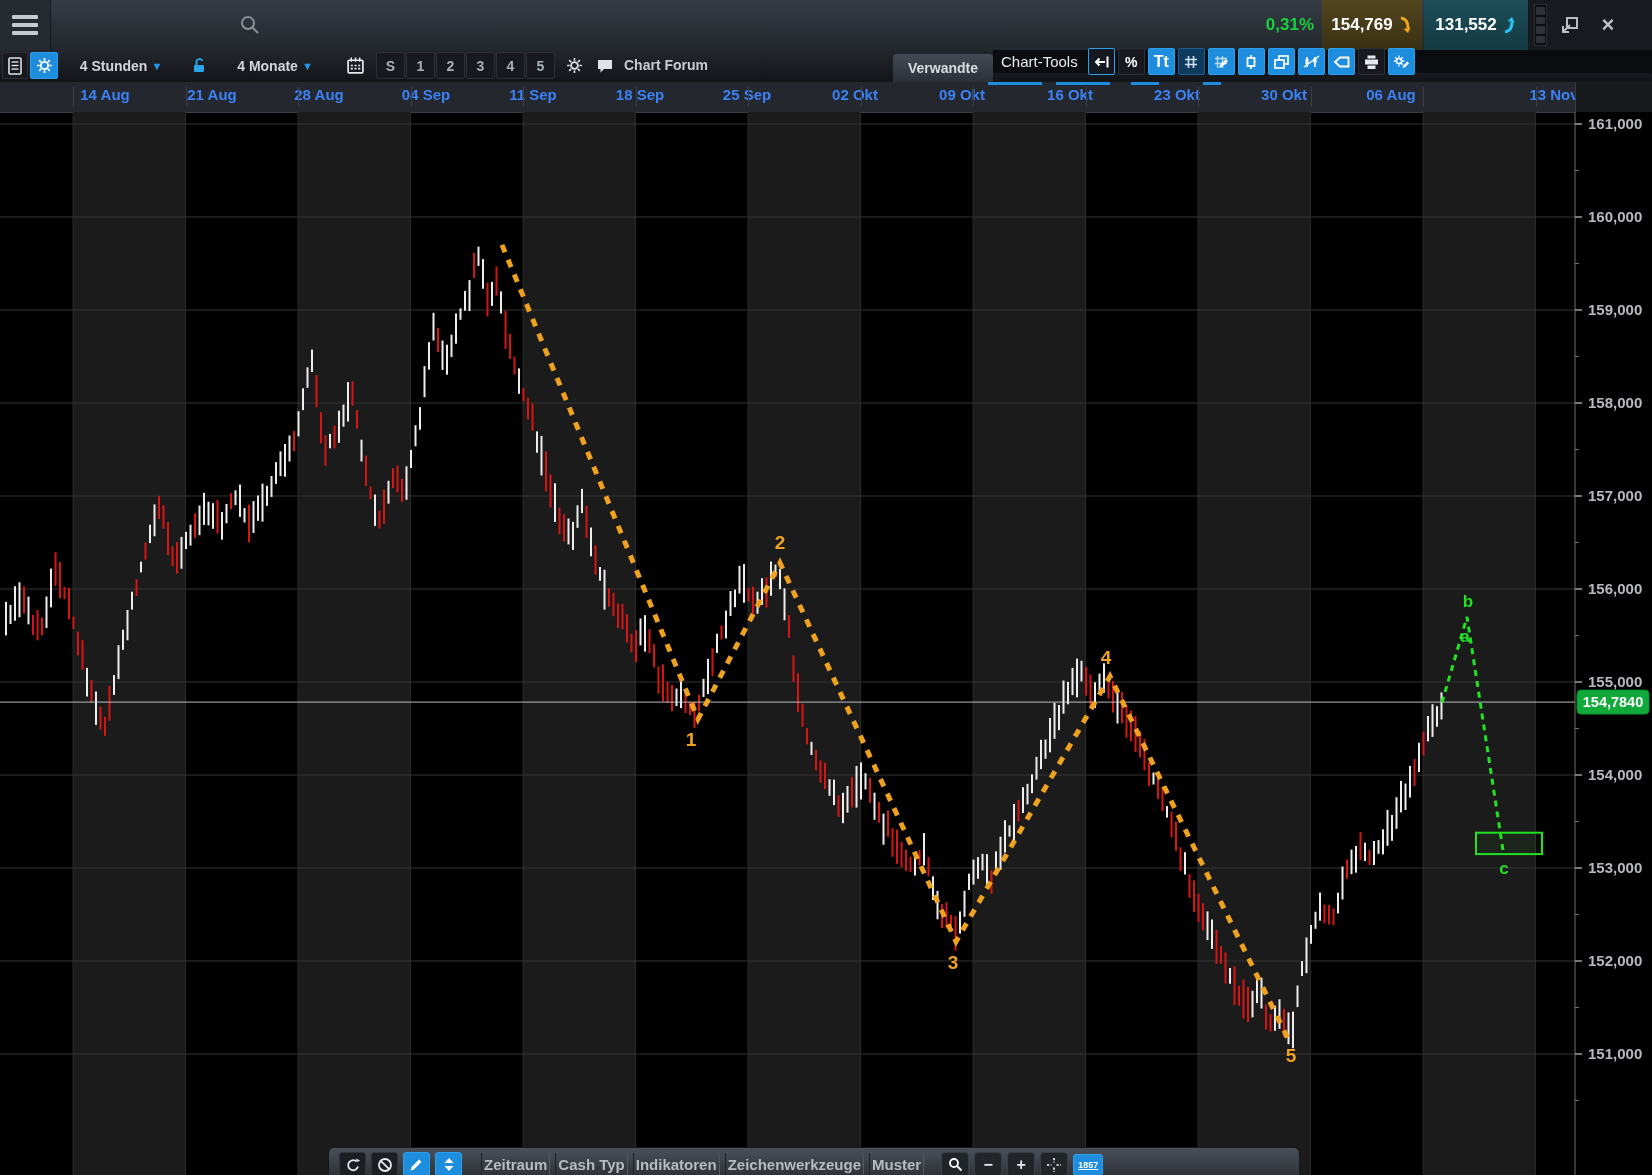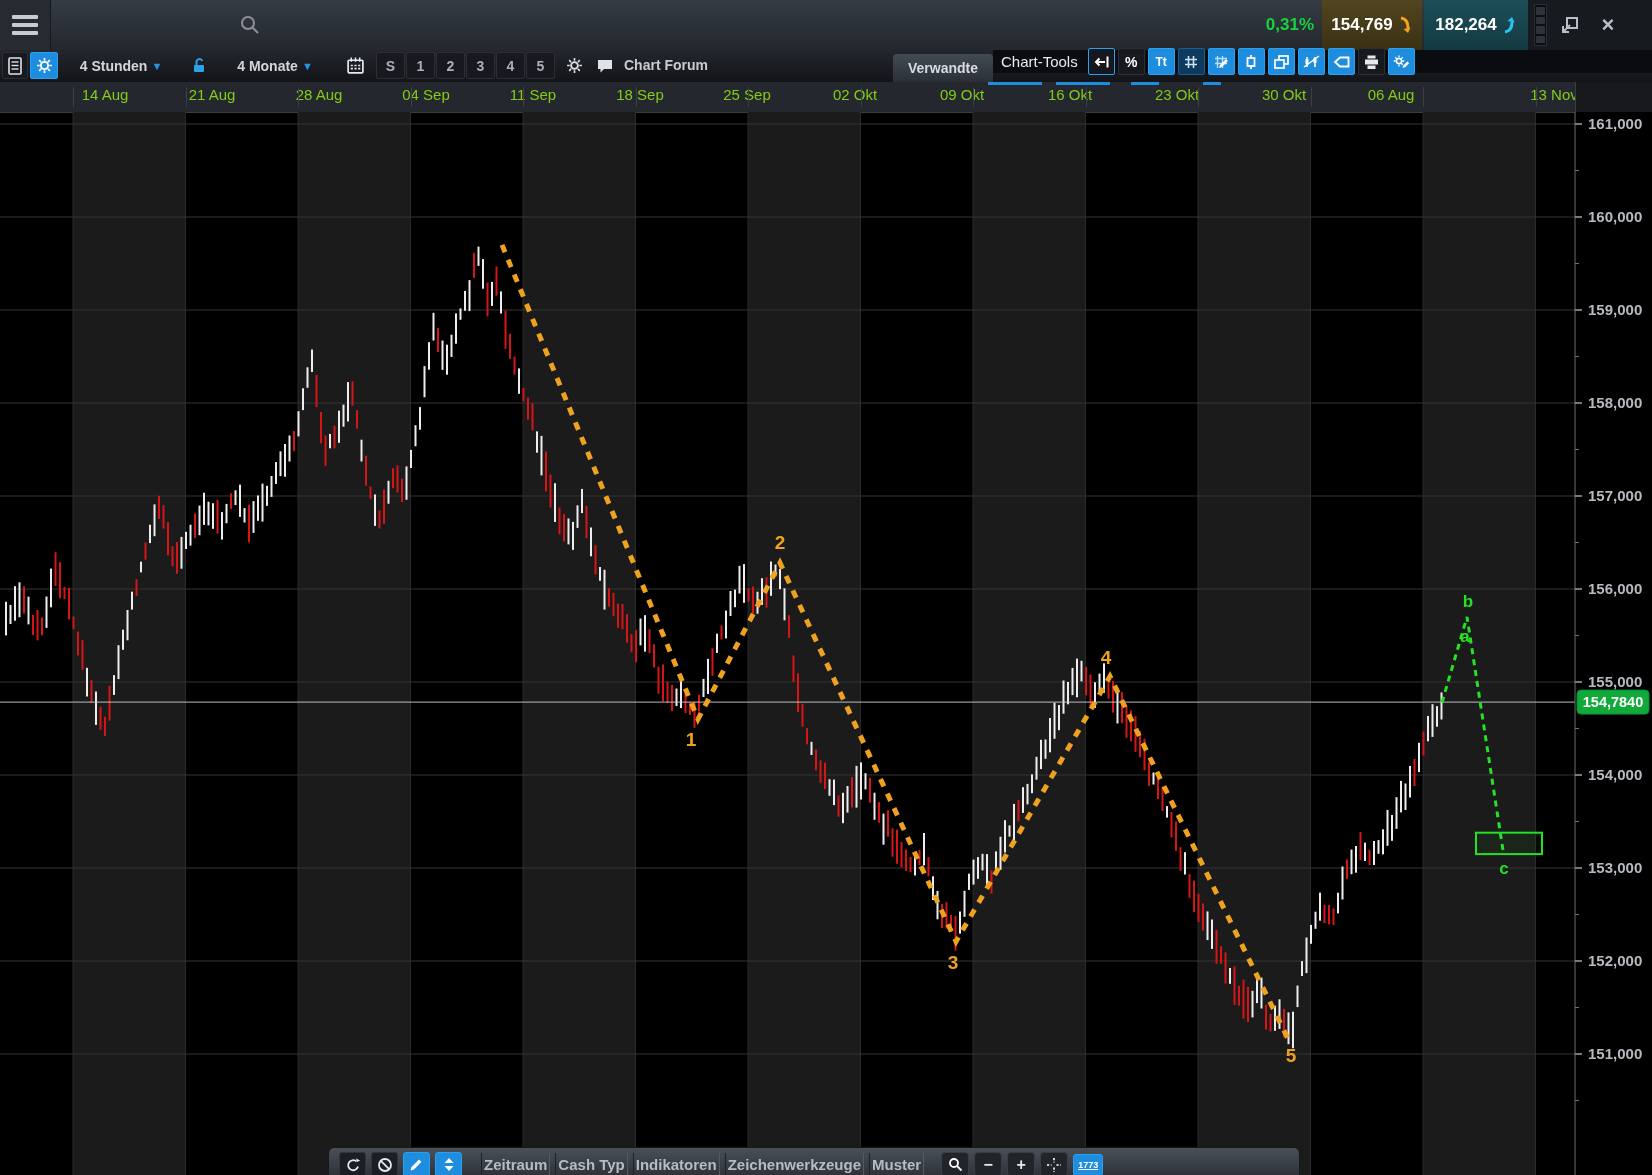--- a/index.html
+++ b/index.html
@@ -39,21 +39,21 @@
   .chart-forum{color:#c7ccd2;font-size:14px;font-weight:bold;}
   .verwandte-tab{position:absolute;left:893px;top:4px;width:100px;height:28px;border-radius:4px 4px 0 0;
                  background:linear-gradient(#434a53,#2b3037);display:flex;align-items:center;justify-content:center;
                  color:#d8dce1;font-size:14px;font-weight:bold;text-align:right;}
   .tools-strip{position:absolute;left:993px;top:0;right:0;height:23px;background:#0a0c0f;display:flex;align-items:center;}
   .tools-label{color:#e8eaee;font-size:15px;margin:0 10px 0 8px;}
   
   .dateheader{position:absolute;left:0;top:82px;width:1575px;height:30px;background:#24272d;
               border-bottom:1px solid #3a3d43;}
   .dh-corner{position:absolute;left:1575px;top:82px;width:77px;height:30px;background:#17191d;border-bottom:1px solid #3a3d43;border-left:1px solid #3a3d43;}
-  .dlabel{position:absolute;top:4px;transform:translateX(-50%);color:#84cc16;font-size:15px;font-weight:normal;white-space:nowrap;}
+  .dlabel{position:absolute;top:4px;transform:translateX(-50%);color:#3b82f6;font-size:15px;font-weight:bold;white-space:nowrap;}
   .dsep{position:absolute;top:5px;width:1px;height:20px;background:#3c3f45;}
   .bluemark{position:absolute;top:0;height:3px;background:#1f8dde;}
   
   #chart{position:absolute;left:0;top:112px;}
   
   .bottombar{position:absolute;left:328px;top:1147px;width:972px;height:34px;border-radius:6px 6px 0 0;
              background:linear-gradient(#4a5058,#282d33);border:1px solid #15181c;border-bottom:none;
              display:flex;align-items:center;gap:5px;padding:0 10px;box-sizing:border-box;z-index:5;}
   .bb-ic{width:25px;height:23px;border-radius:3px;background:#1b1e23;border:1px solid #32363c;
          display:flex;align-items:center;justify-content:center;}
@@ -85,21 +85,21 @@
     </span>
     <span class="pct">0,31%</span>
     <div class="pricebox sellbox">
       <span>154,769</span>
       <svg class="i" width="14" height="18" viewBox="0 0 14 18">
         <path d="M2 2 q7 1 7 10" fill="none" stroke="#f5a41f" stroke-width="3"></path>
         <path d="M9 17 l-4.5 -4 l7 -1.5 z" fill="#f5a41f"></path>
       </svg>
     </div>
     <div class="pricebox buybox">
-      <span>182,264</span>
+      <span>131,552</span>
       <svg class="i" width="14" height="18" viewBox="0 0 14 18">
         <path d="M2 16 q7 -1 7 -10" fill="none" stroke="#27c4ef" stroke-width="3"></path>
         <path d="M9 1 l-4.5 4 l7 1.5 z" fill="#27c4ef"></path>
       </svg>
     </div>
     <div class="win-zone"></div>
     <div class="scroll-strip">
         <div></div>
         <div></div>
         <div></div>
@@ -191,21 +191,21 @@
         <svg class="i" width="17" height="14" viewBox="0 0 17 14">
             <path d="M14.5 1.5v11" stroke="#fff" stroke-width="2"></path>
             <path d="M12 7H3" stroke="#fff" stroke-width="2"></path>
             <path d="M6.5 3.5 L3 7l3.5 3.5" fill="none" stroke="#fff" stroke-width="2"></path>
           </svg>
       </div>
       <div class="tb" style="position:static;width:27px;margin-right:3px;">
         <span style="color:#fff;font-size:14px;font-weight:bold;">%</span>
       </div>
       <div class="tb blue" style="position:static;width:27px;margin-right:3px;">
-        <span style="color:#fff;font-size:12px;font-weight:bold;">Tt</span>
+        <span style="color:#fff;font-size:16px;font-weight:bold;">Tt</span>
       </div>
       <div class="tb navy" style="position:static;width:27px;margin-right:3px;">
         <svg class="i" width="16" height="16" viewBox="0 0 16 16">
             <path d="M5.5 2v12M10.5 2v12M2 5.5h12M2 10.5h12" stroke="#cfe3f4" stroke-width="1.6"></path>
           </svg>
       </div>
       <div class="tb blue" style="position:static;width:27px;margin-right:3px;">
         <svg class="i" width="16" height="16" viewBox="0 0 16 16">
             <path d="M4.5 2v12M9.5 2v12M2 4.5h12M2 9.5h12" stroke="#bfe0f7" stroke-width="1.3"></path>
             <path d="M6 14l1-3 6-6 2 2-6 6z" fill="#fff"></path>
@@ -761,17 +761,17 @@
       </div>
     <div class="bb-zoom">
         <span>+</span>
       </div>
     <div class="bb-zoom">
       <svg class="i" width="16" height="16" viewBox="0 0 16 16">
           <path d="M8 1v4.5M8 10.5V15M1 8h4.5M10.5 8H15" stroke="#fff" stroke-width="1.6" stroke-dasharray="2.2 1.6"></path>
         </svg>
     </div>
     <div class="bb-badge">
-        <span>1773</span>
+        <span>1857</span>
       </div>
   </div>
 
 </div>
 
 </body></html>

